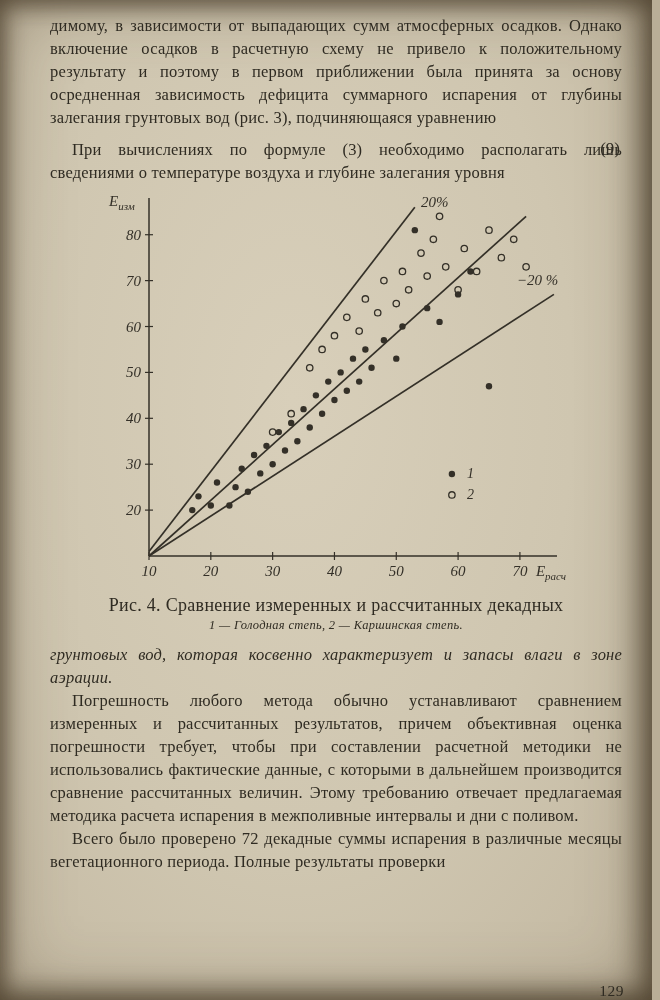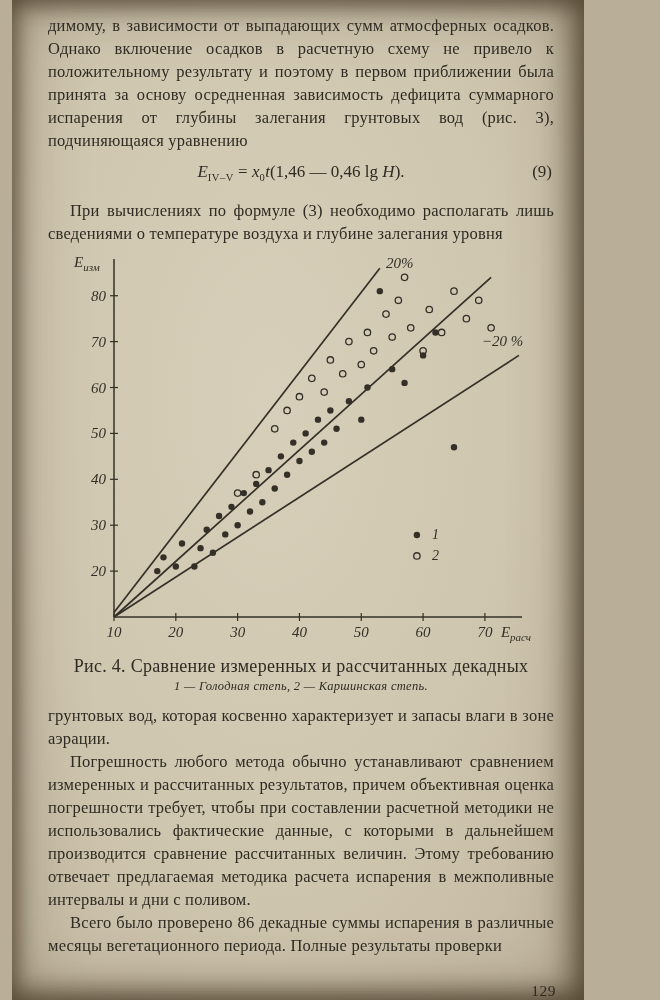--- a/index.html
+++ b/index.html
@@ -2,63 +2,61 @@
 <html><head>
 <meta charset="utf-8">
 <style>
   html,body{margin:0;padding:0;}
   body{
     width:660px;height:1000px;overflow:hidden;
     font-family:"Liberation Serif",serif;
     background:#b9ae97;
   }
   .sheet{
-    position:relative;width:572px;height:1000px;box-sizing:border-box;
-    padding:14px 30px 0 36px;
+    position:relative;width:652px;height:1000px;box-sizing:border-box;
+    padding:14px 30px 0 50px;
     color:#2f2b22;
     background:radial-gradient(ellipse at 45% 40%, #d8cfba 0%, #cfc6b0 55%, #c1b69f 100%);
     box-shadow: inset 0 0 70px rgba(72,58,38,.40),
                 inset -16px 0 26px rgba(60,48,30,.45),
                 inset 8px 0 20px rgba(60,48,30,.30),
                 inset 0 -12px 22px rgba(60,48,30,.35),
                 inset 0 10px 18px rgba(60,48,30,.25);
-    margin-left: 12px;
   }
   .para{
     margin:0;font-size:16.5px;line-height:23px;text-align:justify;
     text-indent:22px;letter-spacing:.2px;
   }
   .para.no-indent{text-indent:0;}
   .equation-row{
     position:relative;margin:8px 0 9px 0;text-align:center;
     font-size:17px;line-height:24px;
   }
   .eq .it, .it{font-style:italic;}
   .eq-sub{font-size:62%;letter-spacing:.5px;}
   .eq-num{position:absolute;right:2px;top:0;font-style:normal;}
   figure{margin:4px 0 0 0;text-align:center;}
   .chart-wrap{width:470px;margin:0 auto;}
   figcaption{margin-top:4px;}
   .cap-line{font-size:18px;line-height:18px;letter-spacing:.3px;}
   .cap-legend{font-size:12.5px;line-height:16px;font-style:italic;margin-top:3px;letter-spacing:.3px;}
-  .after-fig{margin-top:10px;}
+  .after-fig{margin-top:10px;font-style:italic;}
   .page-number{
     position:absolute;right:28px;bottom:0;font-size:15.5px;letter-spacing:.5px;
   }
   svg text{font-family:"Liberation Serif",serif;}
 </style>
 </head>
 <body>
 
 <div class="sheet">
 
   <p class="para no-indent">димому, в зависимости от выпадающих сумм атмосферных осадков. Однако включение осадков в расчетную схему не привело к положительному результату и поэтому в первом приближении была принята за основу осредненная зависимость дефицита суммарного испарения от глубины залегания грунтовых вод (рис. 3), подчиняющаяся уравнению</p>
 
   <div class="equation-row">
-    <span class="eq"><span class="it">E</span><sub class="eq-sub">IV–V</sub><span> = </span><span class="it">x</span><sub class="eq-sub">0</sub><span class="it">t</span><span>(1,46 — 0,46 lg </span><span class="it">H</span><span>).</span></span>
     <span class="eq-num">(9)</span>
   </div>
 
   <p class="para">При вычислениях по формуле (3) необходимо располагать лишь сведениями о температуре воздуха и глубине залегания уровня</p>
 
   <figure>
     <div class="chart-wrap">
       <svg id="chart-svg" width="470" height="400" viewBox="0 0 470 400">
           <g stroke="#343028" stroke-width="1.5">
             <line x1="48" y1="368" x2="456" y2="368"></line>
@@ -178,16 +176,16 @@
         </svg>
     </div>
     <figcaption>
       <div class="cap-line">Рис. 4. Сравнение измеренных и рассчитанных декадных</div>
       <div class="cap-legend">1 — Голодная степь, 2 — Каршинская степь.</div>
     </figcaption>
   </figure>
 
   <p class="para no-indent after-fig">грунтовых вод, которая косвенно характеризует и запасы влаги в зоне аэрации.</p>
   <p class="para">Погрешность любого метода обычно устанавливают сравнением измеренных и рассчитанных результатов, причем объективная оценка погрешности требует, чтобы при составлении расчетной методики не использовались фактические данные, с которыми в дальнейшем производится сравнение рассчитанных величин. Этому требованию отвечает предлагаемая методика расчета испарения в межполивные интервалы и дни с поливом.</p>
-  <p class="para">Всего было проверено 86 декадные суммы испарения в различные месяцы вегетационного периода. Полные результаты проверки</p>
+  <p class="para">Всего было проверено 72 декадные суммы испарения в различные месяцы вегетационного периода. Полные результаты проверки</p>
 
   <div class="page-number">129</div>
 </div>
 
 </body></html>

